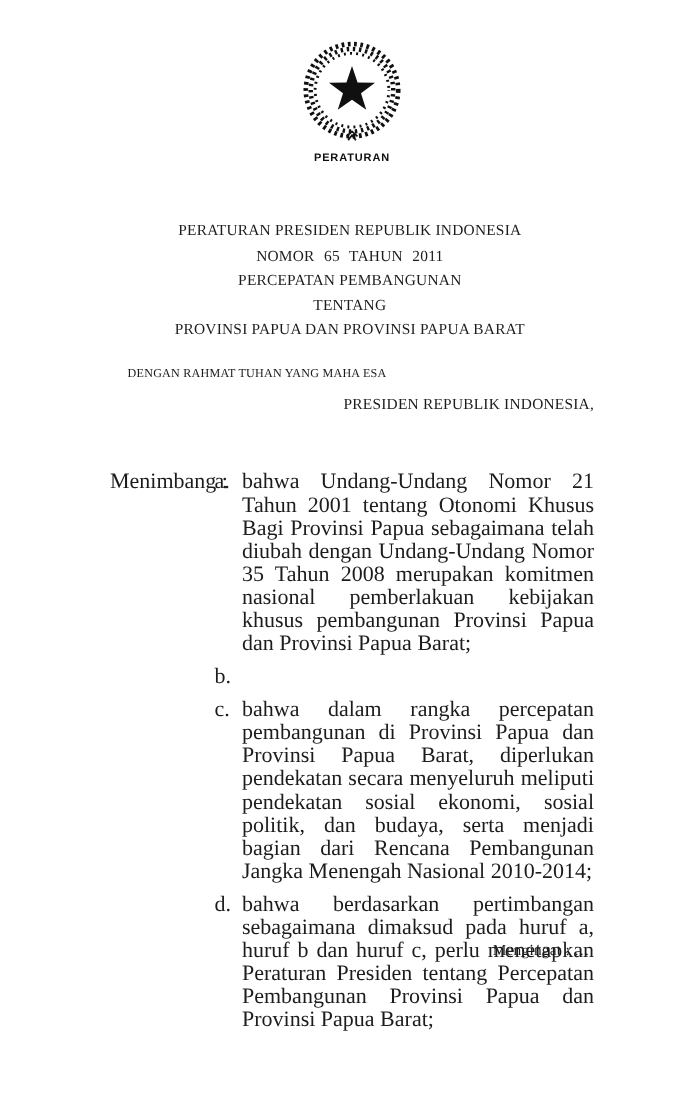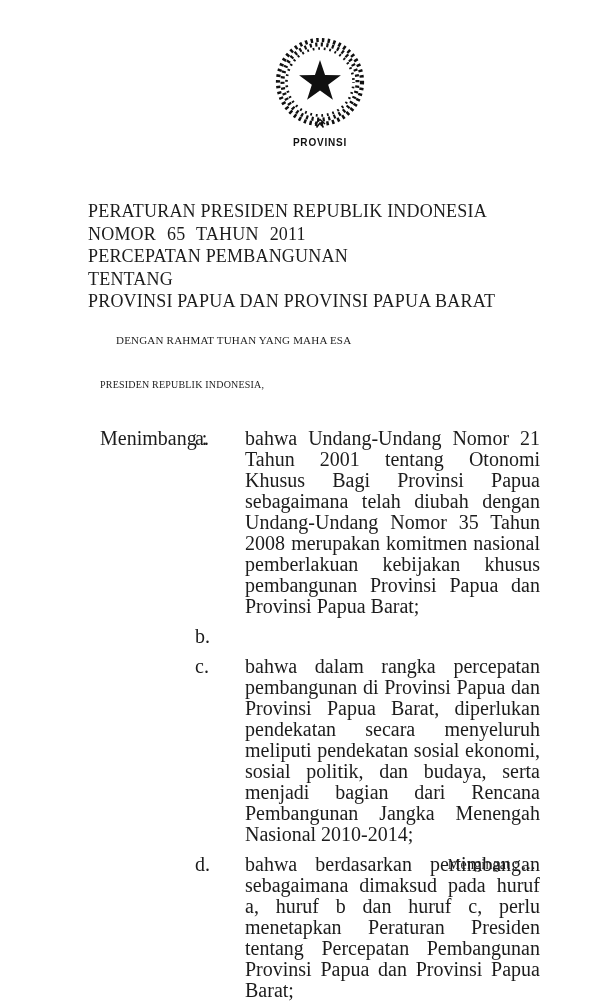--- a/index.html
+++ b/index.html
@@ -31,64 +31,64 @@
     font-weight: bold;
     font-size: 10px;
     line-height: 12px;
     letter-spacing: 0.8px;
     color: #101010;
   }
   
   .title-block {
     position: absolute;
     top: 200px;
-    left: 88px;
+    left: 98px;
     width: 440px;
-    font-size: 18px;
+    text-align: center;
+    font-size: 14px;
     line-height: 22.5px;
     letter-spacing: 0.2px;
   }
   .title-line { white-space: nowrap; }
   .title-spread { word-spacing: 0.35em; }
   .invocation {
     position: absolute;
     top: 334px;
     left: 116px;
     width: 440px;
     font-size: 11px;
     letter-spacing: 0.2px;
   }
   .issuer {
     position: absolute;
-    top: 379px;
+    top: 361px;
     left: 100px;
     width: 440px;
-    text-align: left;
-    font-size: 10px;
+    text-align: right;
+    font-size: 14px;
     letter-spacing: 0.2px;
   }
   
   .considering {
     position: absolute;
     top: 428px;
     left: 100px;
     width: 440px;
     font-size: 20px;
     line-height: 21px;
   }
   .c-row {
     display: grid;
     grid-template-columns: 95px 25px 320px;
     margin-bottom: 9px;
   }
   .c-label { white-space: nowrap; }
   .c-text {
     text-align: justify;
     text-justify: inter-word;
-    margin-left: 25px;
   }
   
   .continuation {
     position: absolute;
     top: 857px;
     right: 76px;
     font-size: 14px;
     letter-spacing: 0.2px;
   }
 </style>
@@ -101,21 +101,21 @@
     <svg class="seal-emblem" width="96" height="96" viewBox="0 0 96 96" aria-hidden="true">
       <g stroke="#101010" fill="none">
         <circle cx="48" cy="46" r="42" stroke-width="4.2" stroke-dasharray="2.5 3.2"></circle>
         <circle cx="48" cy="46" r="37.5" stroke-width="4" stroke-dasharray="2.2 3.4" stroke-dashoffset="2"></circle>
         <circle cx="48" cy="46" r="33.5" stroke-width="2.6" stroke-dasharray="1.8 3.8" stroke-dashoffset="1"></circle>
       </g>
       <path d="M43 88 L48 83.5 L53 88 M44.5 91.5 L48 87 L51.5 91.5" stroke="#101010" fill="none" stroke-width="1.6"></path>
       <polygon fill="#101010" points="48,24 53.06,39.04 68.92,39.2 56.18,48.66 60.93,63.8 48,54.6 35.07,63.8 39.82,48.66 27.08,39.2 42.94,39.04"></polygon>
     </svg>
     <div class="seal-text">
-      <div>PROVINSI</div>
+      <div>PERATURAN</div>
     </div>
   </div>
 
   <div class="title-block">
     <div class="title-line">PERATURAN PRESIDEN REPUBLIK INDONESIA</div>
     <div class="title-line title-spread">NOMOR 65 TAHUN 2011</div>
     <div class="title-line">PERCEPATAN PEMBANGUNAN</div>
     <div class="title-line">TENTANG</div>
     <div class="title-line">PROVINSI PAPUA DAN PROVINSI PAPUA BARAT</div>
   </div>

